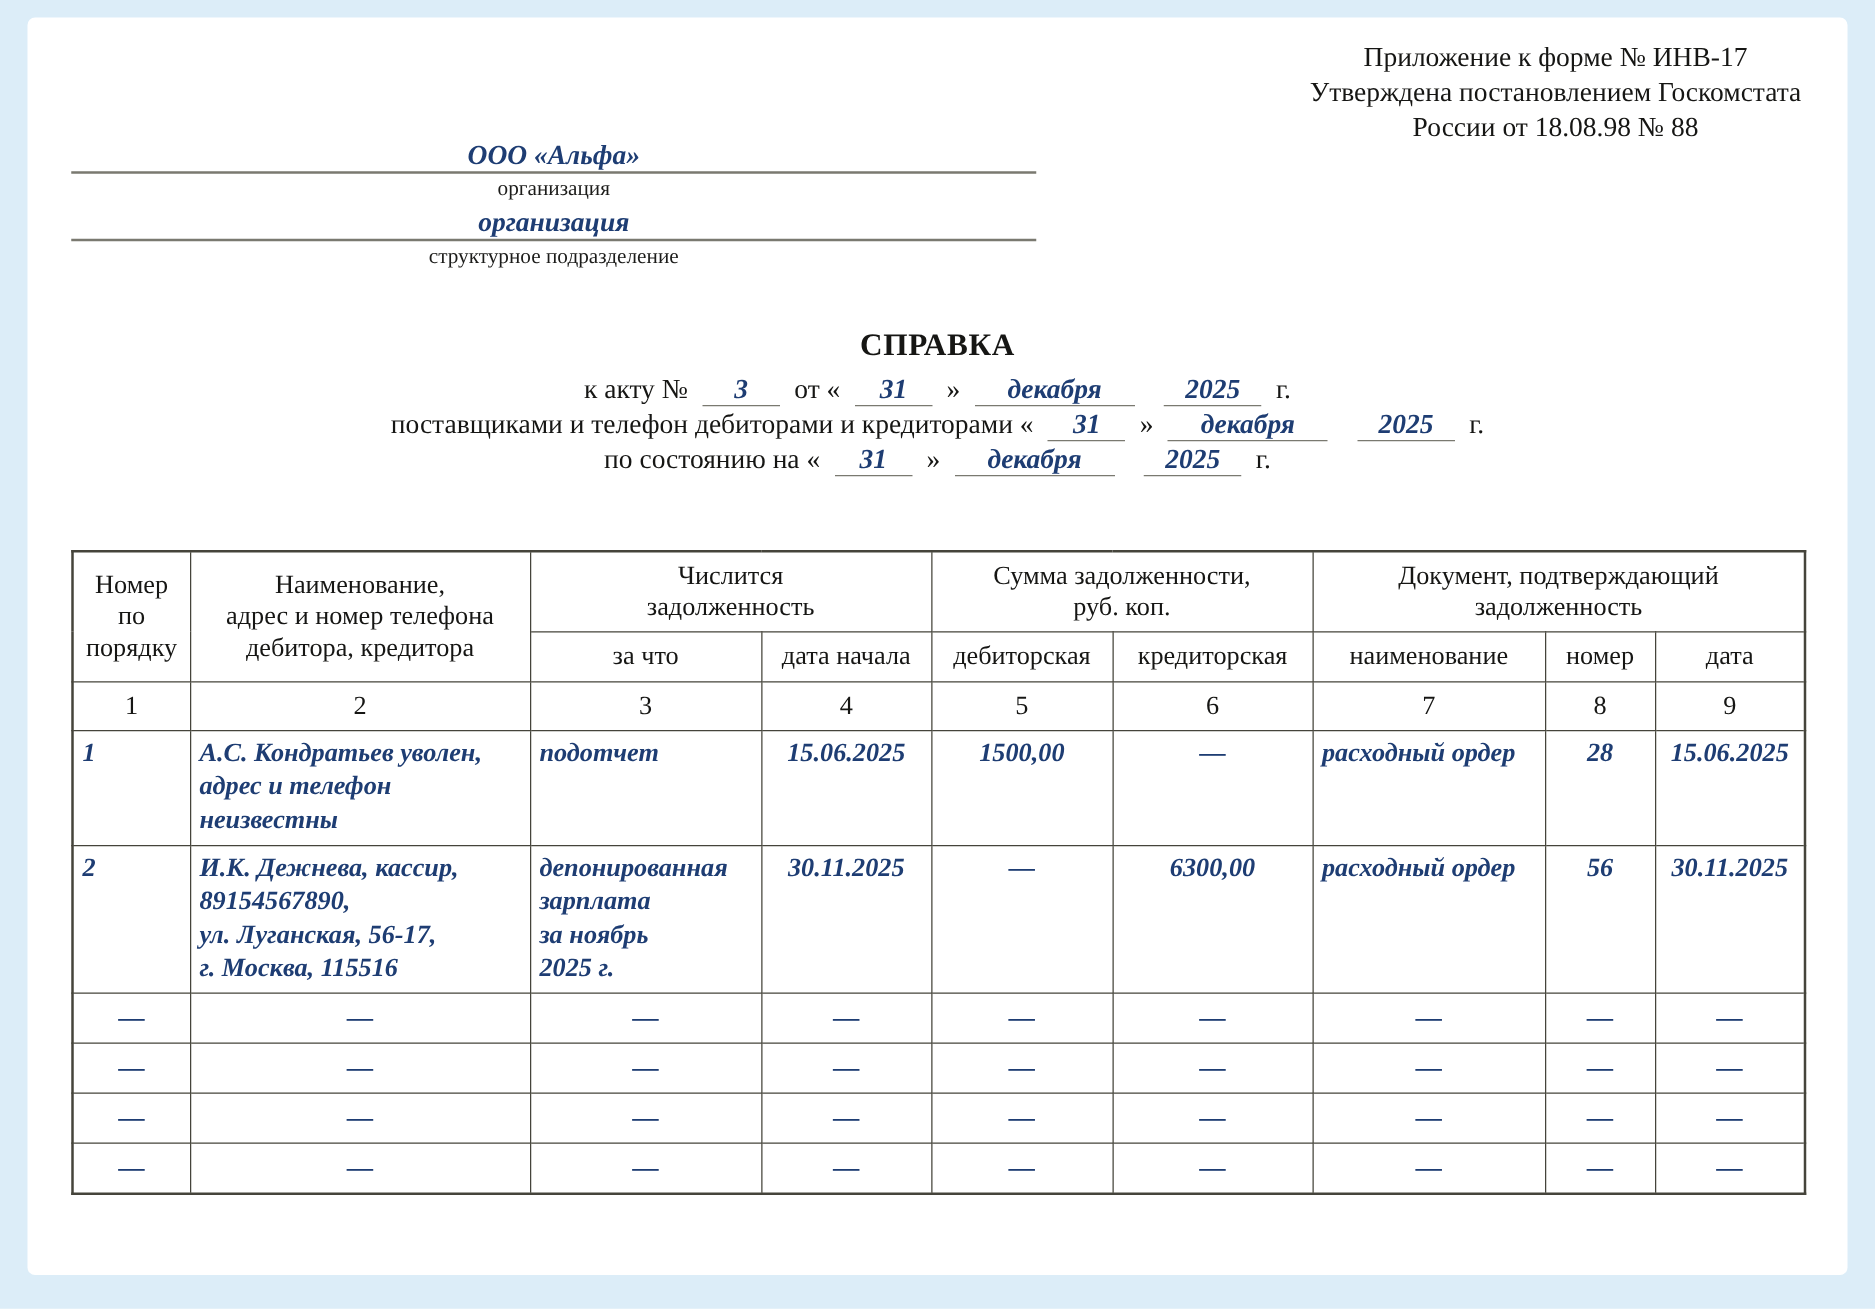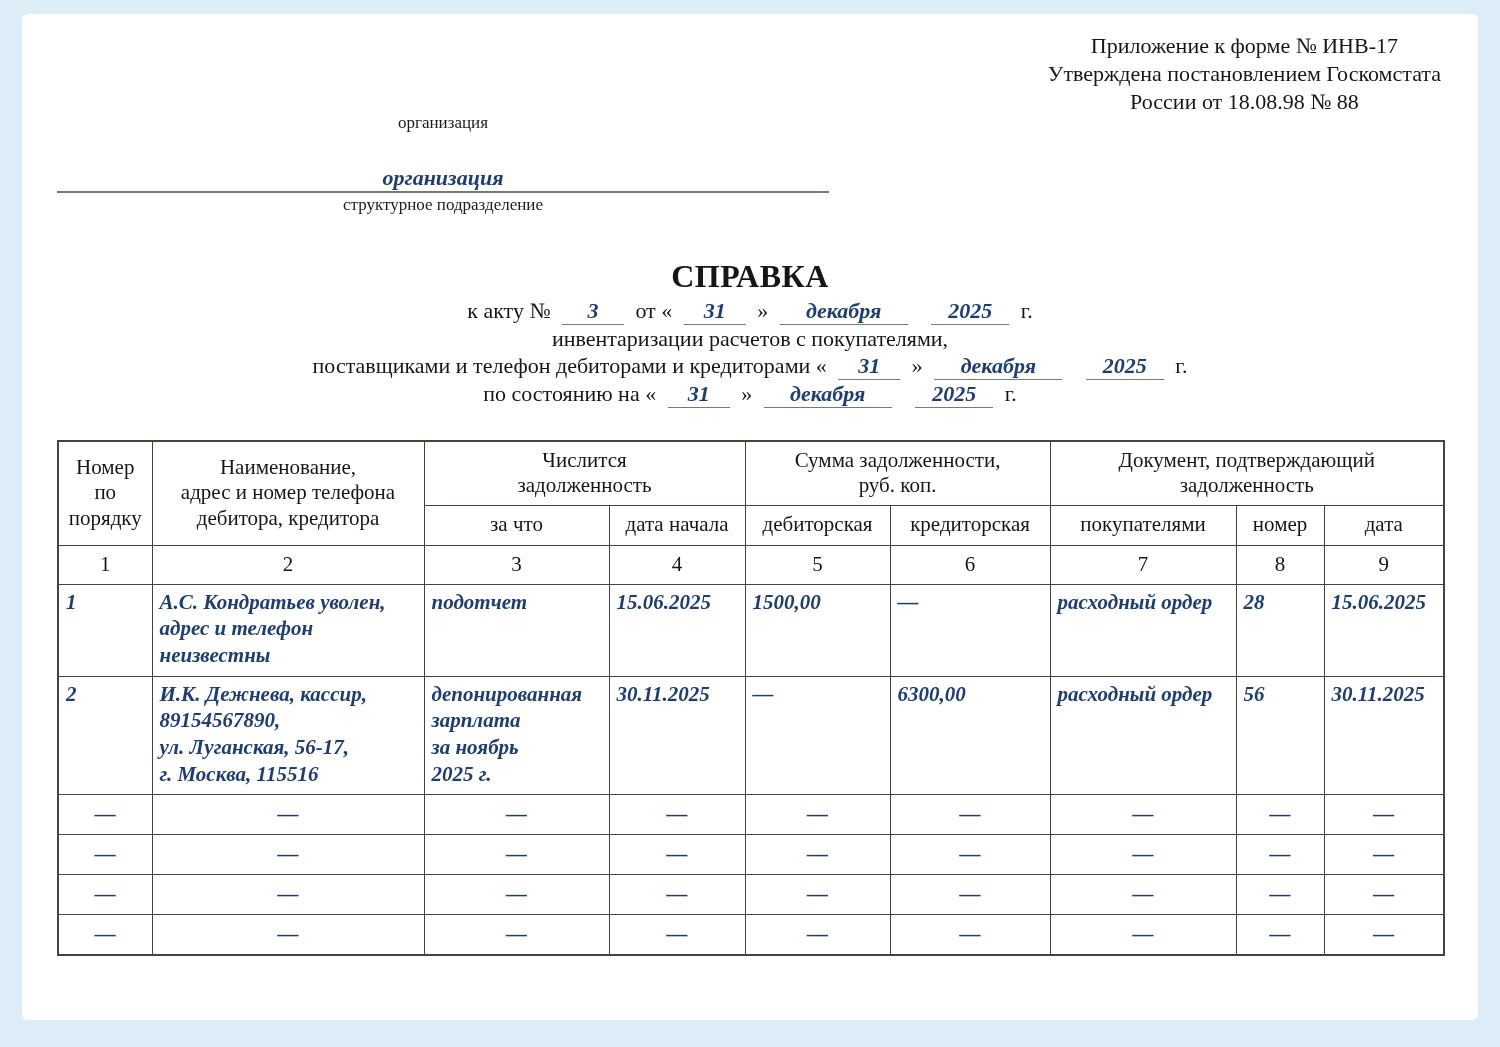--- a/index.html
+++ b/index.html
@@ -32,21 +32,21 @@
   }
   .org-block .label{
     text-align:center;font-size:17px;line-height:20px;margin-top:2px;color:#1c1c1a;
   }
   
   .title-block{
     position:absolute;left:0;top:249px;width:100%;
     text-align:center;font-size:22px;line-height:27px;
   }
   .doc-title{
-    font-size:32px;font-weight:bold;letter-spacing:.5px;
+    font-size:25px;font-weight:bold;letter-spacing:.5px;
     margin:0 0 7px 0;
   }
   .blank{
     display:inline-block;
     border-bottom:1px solid #7a7970;
     text-align:center;
     color:#1e3d73;font-weight:bold;font-style:italic;
     padding:0 6px 2px 6px;line-height:22px;
     margin:0 6px;vertical-align:baseline;
   }
@@ -68,61 +68,61 @@
   }
   tr.hdr-group{height:64px;}
   tr.hdr-sub{height:40px;}
   tr.colnum td{text-align:center;height:36px;vertical-align:middle;}
   tr.data td{
     color:#1e3d73;font-weight:bold;font-style:italic;
     vertical-align:top;padding:4px 7px;line-height:1.28;
     white-space:pre-line;
   }
   tr.data td.l{text-align:left;}
-  tr.data td.c{text-align:left;font-family:Liberation Serif, serif;}
+  tr.data td.c{text-align:center;font-family:Liberation Serif, serif;}
   #row-1{height:92px;}
   #row-2{height:118px;}
   tr.dash td{
     color:#1e3d73;font-weight:bold;font-style:italic;
     text-align:center;vertical-align:middle;height:37px;
   }
 </style>
 </head>
 <body>
 
 <div class="page">
 
   <div class="approval">
     <div>Приложение к форме № ИНВ-17</div>
     <div>Утверждена постановлением Госкомстата</div>
     <div>России от 18.08.98 № 88</div>
   </div>
 
   <div class="org-block" id="org-block-1">
+    <div class="value">ООО «Альфа»</div>
     <div class="label">организация</div>
   </div>
 
   <div class="org-block" id="org-block-2">
     <div class="value">организация</div>
     <div class="label">структурное подразделение</div>
   </div>
 
   <div class="title-block">
     <div class="doc-title">СПРАВКА</div>
     <div>
       <span>к акту №</span>
       <span class="blank num">3</span>
       <span>от «</span>
       <span class="blank day">31</span>
       <span>»</span>
       <span class="blank month">декабря</span>
       <span class="blank year">2025</span>
       <span>г.</span>
     </div>
-    <div>инвентаризации расчетов с покупателями,</div>
     <div>
       <span>поставщиками и телефон дебиторами и кредиторами «</span>
       <span class="blank day">31</span>
       <span>»</span>
       <span class="blank month">декабря</span>
       <span class="blank year">2025</span>
       <span>г.</span>
     </div>
     <div>
       <span>по состоянию на «</span>
@@ -159,21 +159,21 @@
       <th colspan="2">Сумма задолженности,
 руб. коп.</th>
       <th colspan="3">Документ, подтверждающий
 задолженность</th>
     </tr>
     <tr class="hdr-sub">
       <th>за что</th>
       <th>дата начала</th>
       <th>дебиторская</th>
       <th>кредиторская</th>
-      <th>покупателями</th>
+      <th>наименование</th>
       <th>номер</th>
       <th>дата</th>
     </tr>
     <tr class="colnum">
       <td>1</td>
       <td>2</td>
       <td>3</td>
       <td>4</td>
       <td>5</td>
       <td>6</td>

